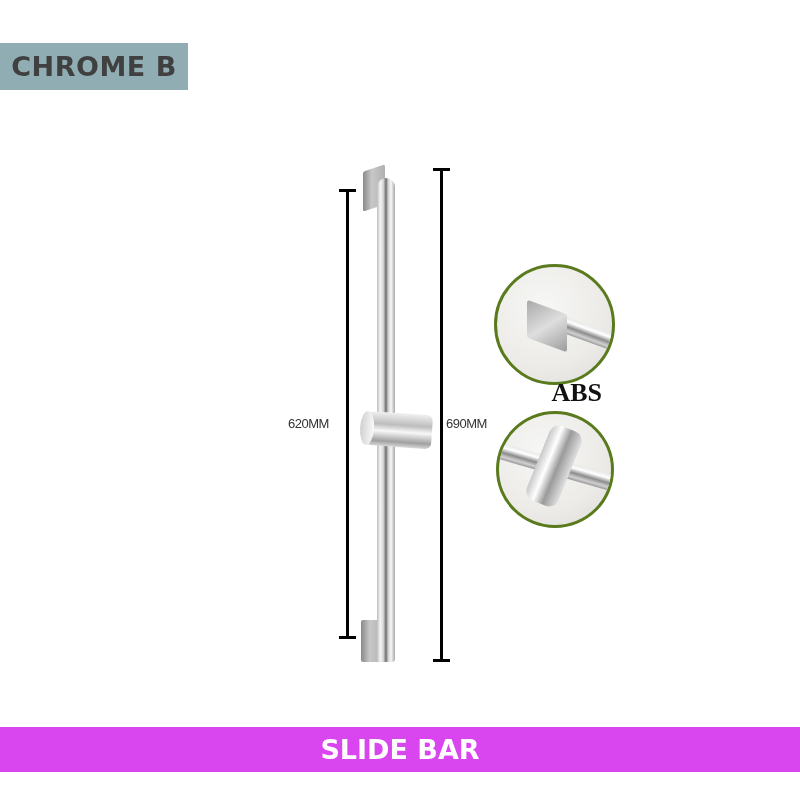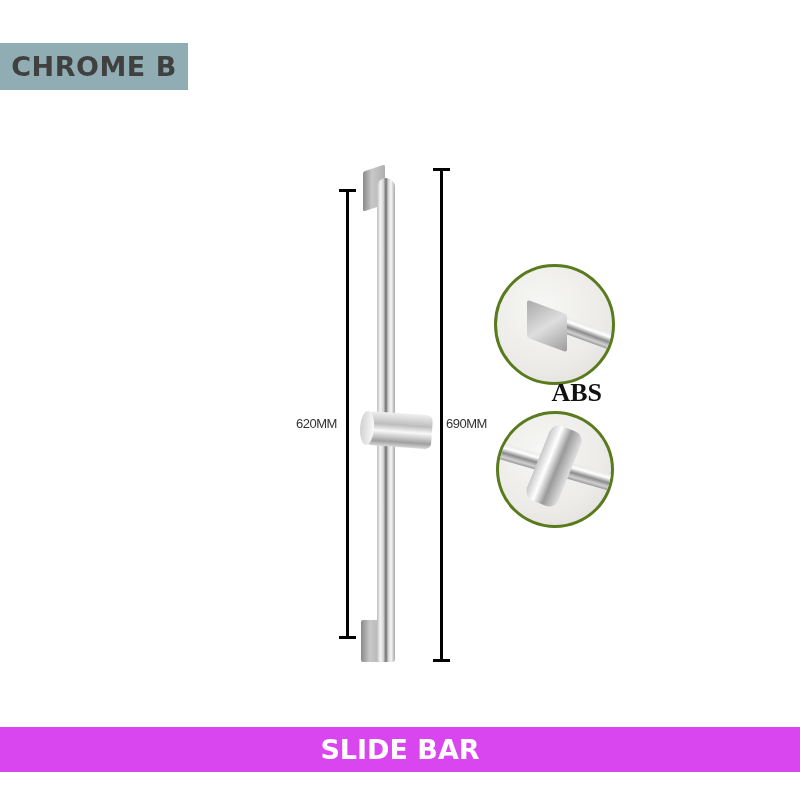--- a/index.html
+++ b/index.html
@@ -80,21 +80,21 @@
   </style>
 </head>
 <body>
 
 <div class="tag-banner">CHROME B</div>
 
 <div>
   <div class="dim-line" style="left:346px; top:190px; width:3px; height:448px;"></div>
   <div class="dim-cap" style="left:339px; top:189px; width:17px;"></div>
   <div class="dim-cap" style="left:339px; top:636px; width:17px;"></div>
-  <div class="dim-label" style="left:296px; top:416px;text-align:right;">620MM</div>
+  <div class="dim-label" style="left:288px; top:416px;text-align:right;">620MM</div>
 
   <div class="dim-line" style="left:440px; top:169px; width:3px; height:491px;"></div>
   <div class="dim-cap" style="left:433px; top:168px; width:17px;"></div>
   <div class="dim-cap" style="left:433px; top:659px; width:17px;"></div>
   <div class="dim-label" style="left:446px; top:416px;">690MM</div>
 
   <div class="bracket top"></div>
   <div class="bracket bottom"></div>
   <div class="rail"></div>
   <div class="holder"></div>

